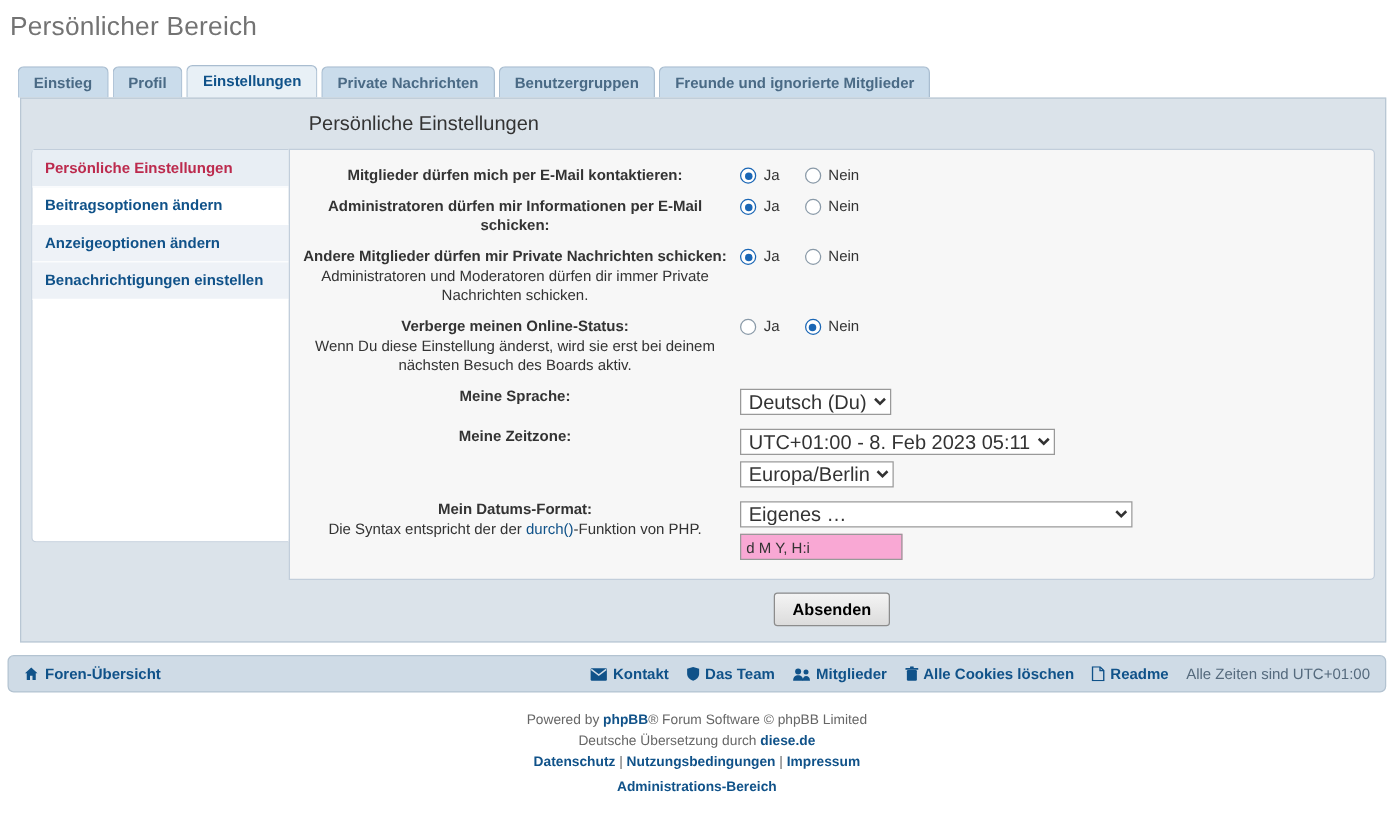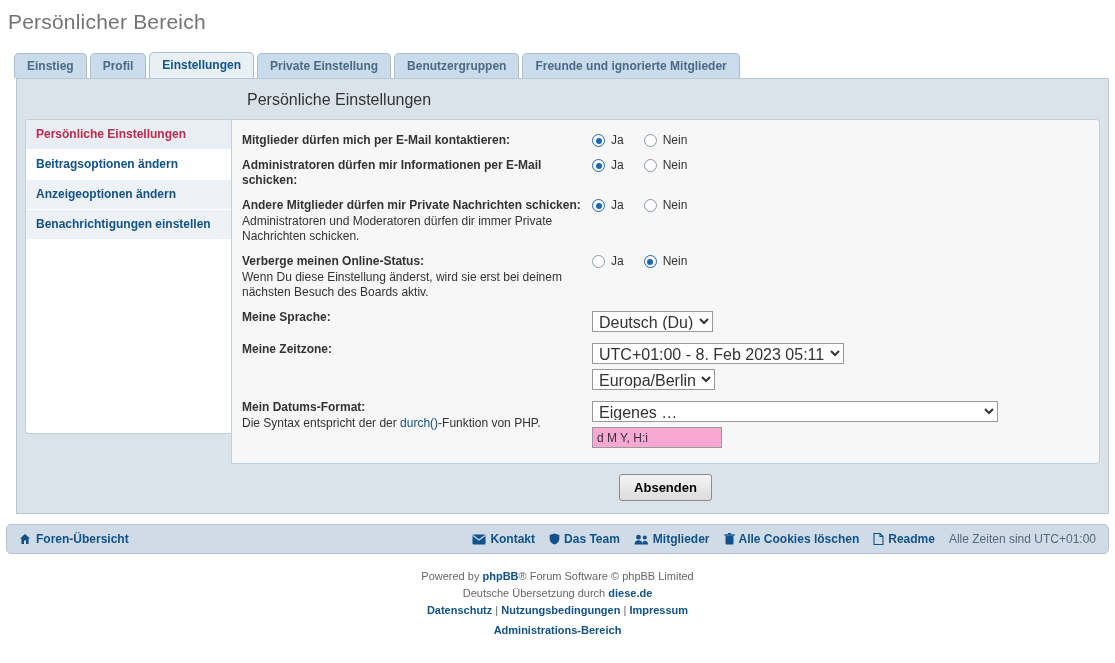--- a/index.html
+++ b/index.html
@@ -106,20 +106,21 @@
   .frow {
     display: flex;
     align-items: flex-start;
     padding: 5px 0 5px 0;
   }
   .flabel {
     width: 350px;
     flex: 0 0 350px;
     padding-right: 10px;
     line-height: 15px;
+    text-align: center;
   }
   .flabel .t {
     font-weight: bold;
     color: #333333;
     font-size: 12px;
   }
   .flabel .d {
     font-weight: normal;
     color: #333333;
     font-size: 12px;
@@ -247,21 +248,21 @@
 <body>
 
 <div id="page">
 
   <div class="page-title">Persönlicher Bereich</div>
 
   <div class="tabs">
     <div class="tab">Einstieg</div>
     <div class="tab">Profil</div>
     <div class="tab active">Einstellungen</div>
-    <div class="tab">Private Einstellung</div>
+    <div class="tab">Private Nachrichten</div>
     <div class="tab">Benutzergruppen</div>
     <div class="tab">Freunde und ignorierte Mitglieder</div>
   </div>
 
   <div class="panel">
     <div class="panel-heading">Persönliche Einstellungen</div>
 
     <div class="panel-body">
 
       <div class="leftnav">
@@ -356,21 +357,21 @@
             </select>
           </div>
         </div>
 
         <div class="frow">
           <div class="flabel">
             <span class="t">Mein Datums-Format:</span>
             <span class="d"><span>Die Syntax entspricht der der </span><a href="#">durch()</a><span>-Funktion von PHP.</span></span>
           </div>
           <div class="fctl">
-            <select style="width:406px">
+            <select style="width:314px">
               <option>Eigenes …</option>
             </select>
             <div style="height:5px"></div>
             <input type="text" style="width: 130px;" value="d M Y, H:i">
           </div>
         </div>
 
       </div>
     </div>
 

